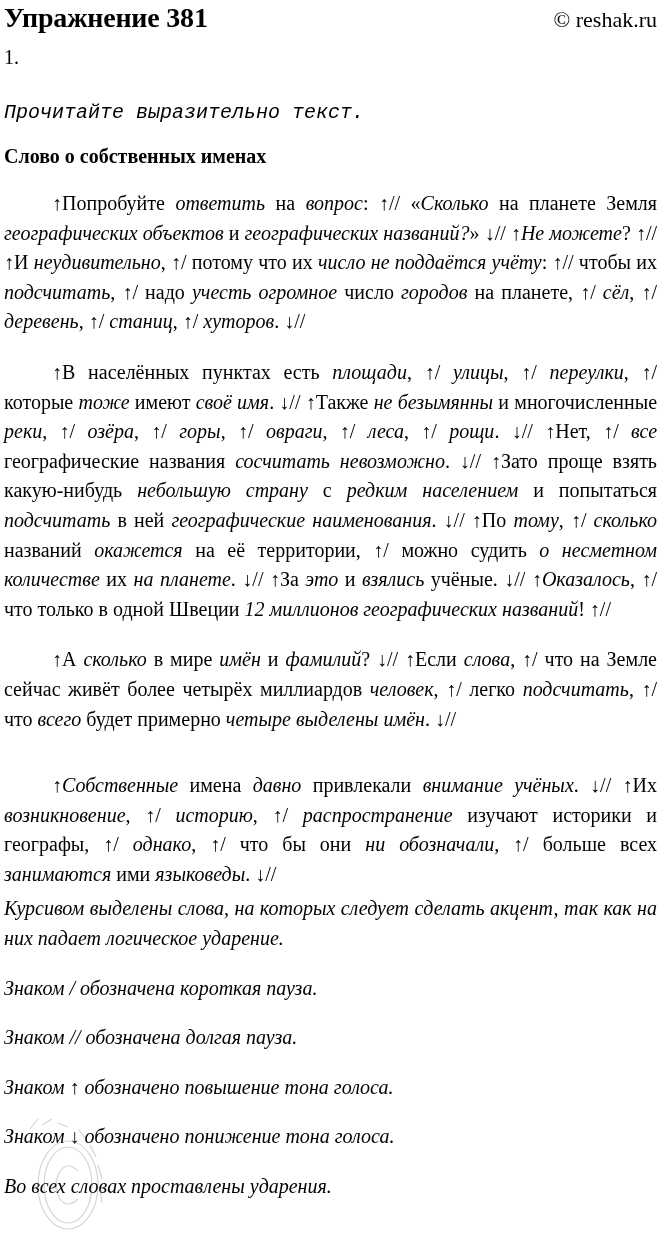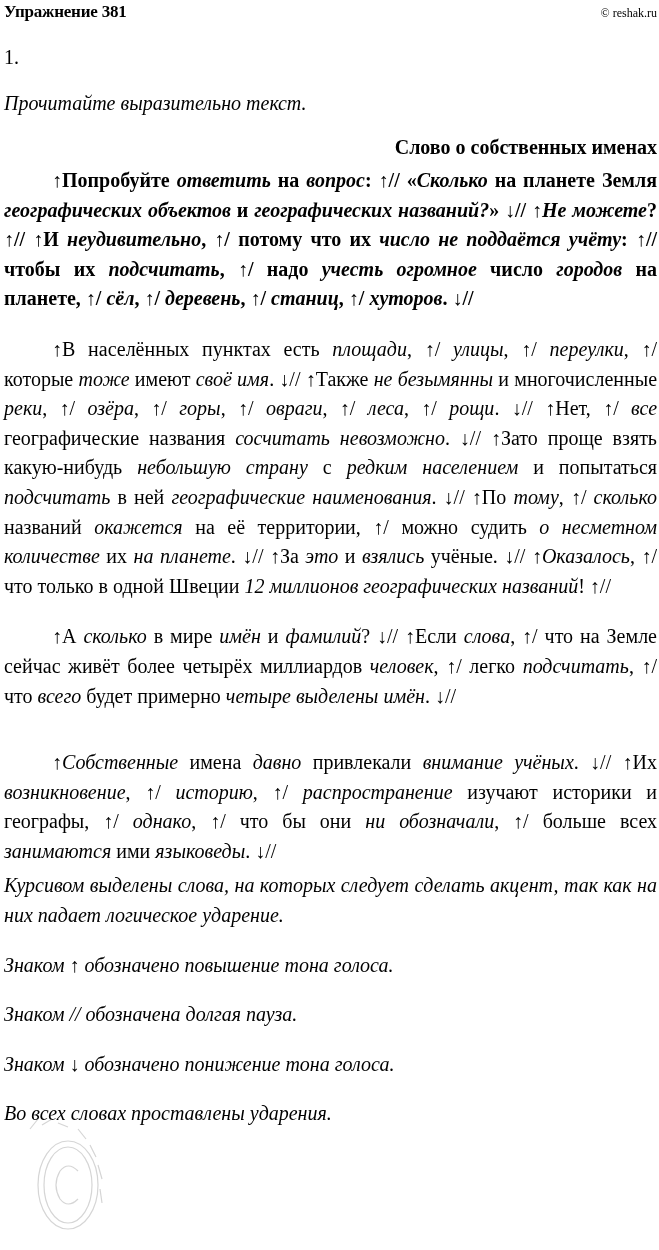--- a/index.html
+++ b/index.html
@@ -3,27 +3,27 @@
 <meta charset="utf-8">
 <style>
   html, body { margin: 0; padding: 0; background: #ffffff; }
   body {
     width: 659px; height: 1250px; overflow: hidden; position: relative;
     font-family: "Liberation Serif", "DejaVu Serif", serif;
     color: #000; font-size: 20px;
   }
   .page { position: absolute; left: 4px; top: 0; width: 653px; }
   .hdr { display: flex; justify-content: space-between; align-items: baseline; height: 30px; padding-top: 2px; }
-  .hdr-title { font-weight: bold; font-size: 17px; letter-spacing: -0.2px; }
-  .hdr-copy { font-size: 12px; }
+  .hdr-title { font-weight: bold; font-size: 28px; letter-spacing: -0.2px; }
+  .hdr-copy { font-size: 22px; }
   .num { margin-top: 14px; height: 30px; }
-  .instr { margin-top: 16px; font-style: italic; height: 30px; }
-  .h2 { margin-top: 14px; text-align: right; font-weight: bold; height: 30px; }
+  .instr { margin-top: 25px; font-style: italic; height: 30px; font-family: Liberation Mono, monospace; }
+  .h2 { margin-top: 14px; text-align: left; font-weight: bold; height: 30px; }
   .para { text-align: justify; text-indent: 48px; line-height: 29.6px; margin: 0; }
-  .p1 { margin-top: 0; font-weight: bold; }
+  .p1 { margin-top: 14px; }
   .p2 { margin-top: 21px; }
   .p3 { margin-top: 21px; }
   .p4 { margin-top: 37px; }
   .note { font-style: italic; text-align: justify; line-height: 29.6px; margin: 0; }
   .n1 { margin-top: 5px; }
   .n2, .n3, .n4, .n5, .n6 { margin-top: 20px; }
   i { font-style: italic; }
   .wm {
     position: absolute; left: 20px; top: 1105px; width: 130px; height: 140px;
     pointer-events: none; opacity: 0.35;
@@ -40,22 +40,23 @@
   <div class="num">1.</div>
   <div class="instr">Прочитайте выразительно текст.</div>
   <div class="h2">Слово о собственных именах</div>
 
   <p class="para p1"><span>↑Попробуйте </span><i>ответить</i><span> на </span><i>вопрос</i><span>: ↑// «</span><i>Сколько</i><span> на планете Земля </span><i>географических объектов</i><span> и </span><i>географических названий?</i><span>» ↓// ↑</span><i>Не можете</i><span>? ↑// ↑И </span><i>неудивительно</i><span>, ↑/ потому что их </span><i>число не поддаётся учёту</i><span>: ↑// чтобы их </span><i>подсчитать</i><span>, ↑/ надо </span><i>учесть огромное</i><span> число </span><i>городов</i><span> на планете, ↑/ </span><i>сёл</i><span>, ↑/ </span><i>деревень</i><span>, ↑/ </span><i>станиц</i><span>, ↑/ </span><i>хуторов</i><span>. ↓//</span></p>
   <p class="para p2"><span>↑В населённых пунктах есть </span><i>площади</i><span>, ↑/ </span><i>улицы</i><span>, ↑/ </span><i>переулки</i><span>, ↑/ которые </span><i>тоже</i><span> имеют </span><i>своё имя</i><span>. ↓// ↑Также </span><i>не безымянны</i><span> и многочисленные </span><i>реки</i><span>, ↑/ </span><i>озёра</i><span>, ↑/ </span><i>горы</i><span>, ↑/ </span><i>овраги</i><span>, ↑/ </span><i>леса</i><span>, ↑/ </span><i>рощи</i><span>. ↓// ↑Нет, ↑/ </span><i>все</i><span> географические названия </span><i>сосчитать невозможно</i><span>. ↓// ↑Зато проще взять какую-нибудь </span><i>небольшую страну</i><span> с </span><i>редким населением</i><span> и попытаться </span><i>подсчитать</i><span> в ней </span><i>географические наименования</i><span>. ↓// ↑По </span><i>тому</i><span>, ↑/ </span><i>сколько</i><span> названий </span><i>окажется</i><span> на её территории, ↑/ можно судить </span><i>о несметном количестве</i><span> их </span><i>на планете</i><span>. ↓// ↑За </span><i>это</i><span> и </span><i>взялись</i><span> учёные. ↓// ↑</span><i>Оказалось</i><span>, ↑/ что только в одной Швеции </span><i>12 миллионов географических названий</i><span>! ↑//</span></p>
   <p class="para p3"><span>↑А </span><i>сколько</i><span> в мире </span><i>имён</i><span> и </span><i>фамилий</i><span>? ↓// ↑Если </span><i>слова</i><span>, ↑/ что на Земле сейчас живёт более четырёх миллиардов </span><i>человек</i><span>, ↑/ легко </span><i>подсчитать</i><span>, ↑/ что </span><i>всего</i><span> будет примерно </span><i>четыре выделены имён</i><span>. ↓//</span></p>
   <p class="para p4"><span>↑</span><i>Собственные</i><span> имена </span><i>давно</i><span> привлекали </span><i>внимание учёных</i><span>. ↓// ↑Их </span><i>возникновение</i><span>, ↑/ </span><i>историю</i><span>, ↑/ </span><i>распространение</i><span> изучают историки и географы, ↑/ </span><i>однако</i><span>, ↑/ что бы они </span><i>ни обозначали</i><span>, ↑/ больше всех </span><i>занимаются</i><span> ими </span><i>языковеды</i><span>. ↓//</span></p>
 
   <p class="note n1">Курсивом выделены слова, на которых следует сделать акцент, так как на них падает логическое ударение.</p>
+  <p class="note n2">Знаком / обозначена короткая пауза.</p>
+  <p class="note n3">Знаком // обозначена долгая пауза.</p>
   <p class="note n4">Знаком ↑ обозначено повышение тона голоса.</p>
-  <p class="note n3">Знаком // обозначена долгая пауза.</p>
   <p class="note n5">Знаком ↓ обозначено понижение тона голоса.</p>
   <p class="note n6">Во всех словах проставлены ударения.</p>
 </div>
 
 <svg class="wm" viewBox="0 0 130 140">
   <g fill="none" stroke="#888" stroke-width="1.2">
     <ellipse cx="48" cy="80" rx="30" ry="44"></ellipse>
     <ellipse cx="48" cy="80" rx="24" ry="38"></ellipse>
     <path d="M58 66 q-10 -10 -18 0 q-8 14 0 28 q8 10 18 0"></path>
     <path d="M10 24 l8 -10 M22 20 l10 -6 M38 18 l10 4 M58 24 l8 10 M70 40 l6 12 M78 60 l4 14 M80 84 l2 14"></path>

